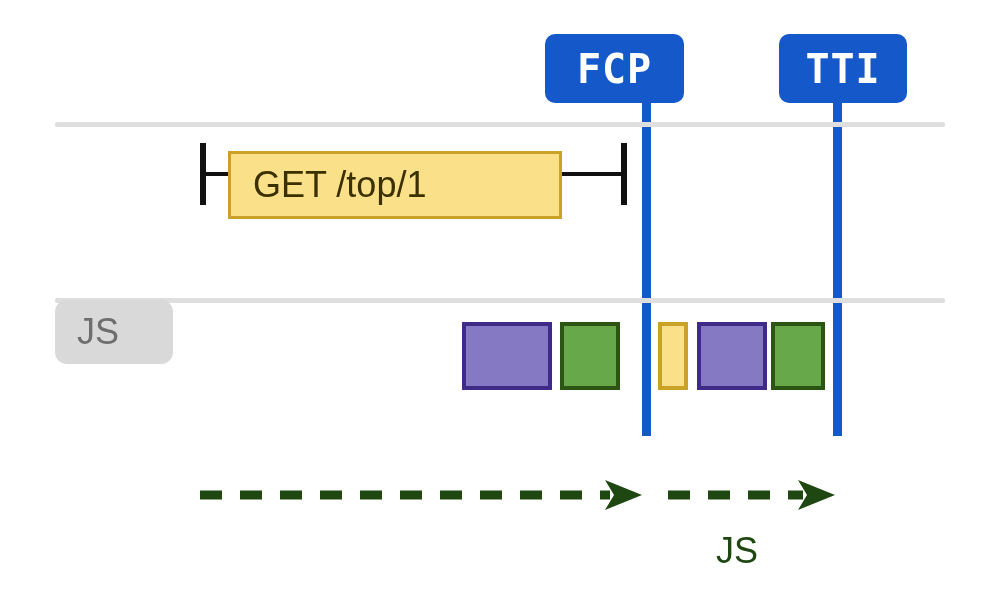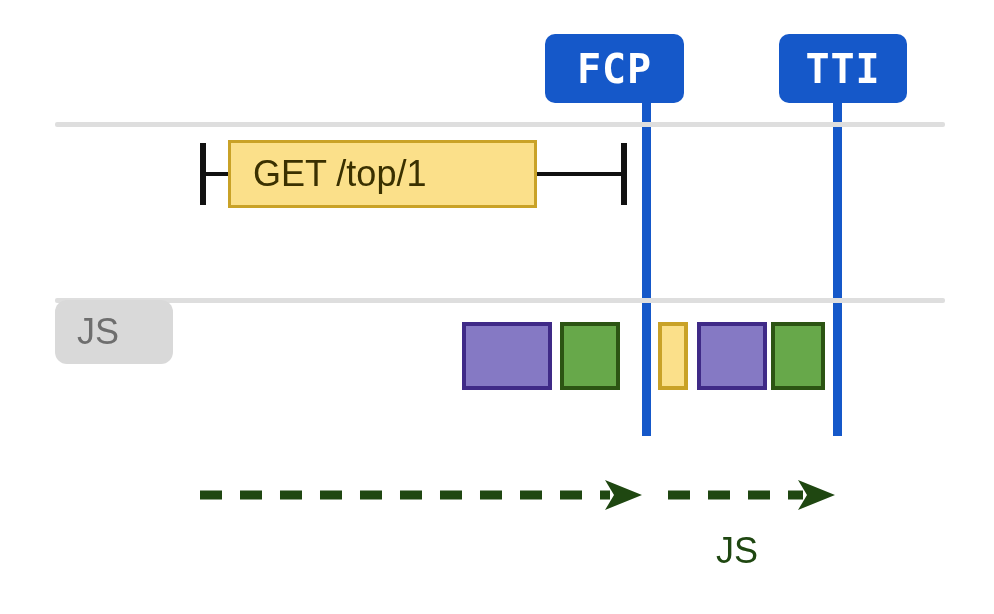--- a/index.html
+++ b/index.html
@@ -109,21 +109,21 @@
 
   <div class="marker-line" style="left:642px; top:86px; height:350px;"></div>
   <div class="marker-line" style="left:833px; top:86px; height:350px;"></div>
 
   <div class="lane-rule" style="left:55px; top:122px; width:890px;"></div>
 
   <div class="whisker-cap" style="left:200px; top:143px; height:62px;"></div>
   <div class="whisker-line" style="left:200px; top:172px; width:32px;"></div>
   <div class="whisker-line" style="left:534px; top:172px; width:93px;"></div>
   <div class="whisker-cap" style="left:621px; top:143px; height:62px;"></div>
-  <div class="net-bar" style="left:228px; top:140px; width:309px; height:68px;">
+  <div class="net-bar" style="left:228px; top:151px; width:334px; height:68px;">
     <span>GET /top/1</span>
   </div>
 
   <div class="lane-rule" style="left:55px; top:298px; width:890px;"></div>
   <div class="lane-label" style="left:55px; top:300px; width:118px; height:64px;">
     <span>JS</span>
   </div>
 
   <div class="task purple" style="left:462px; top:322px; width:90px; height:68px;"></div>
   <div class="task green" style="left:560px; top:322px; width:60px; height:68px;"></div>

